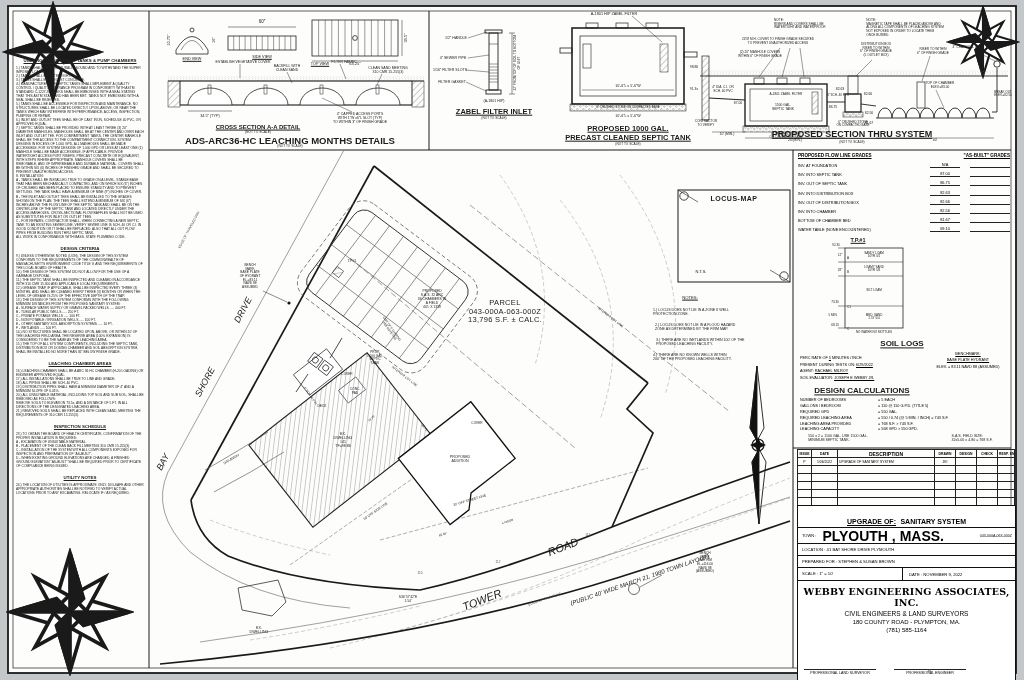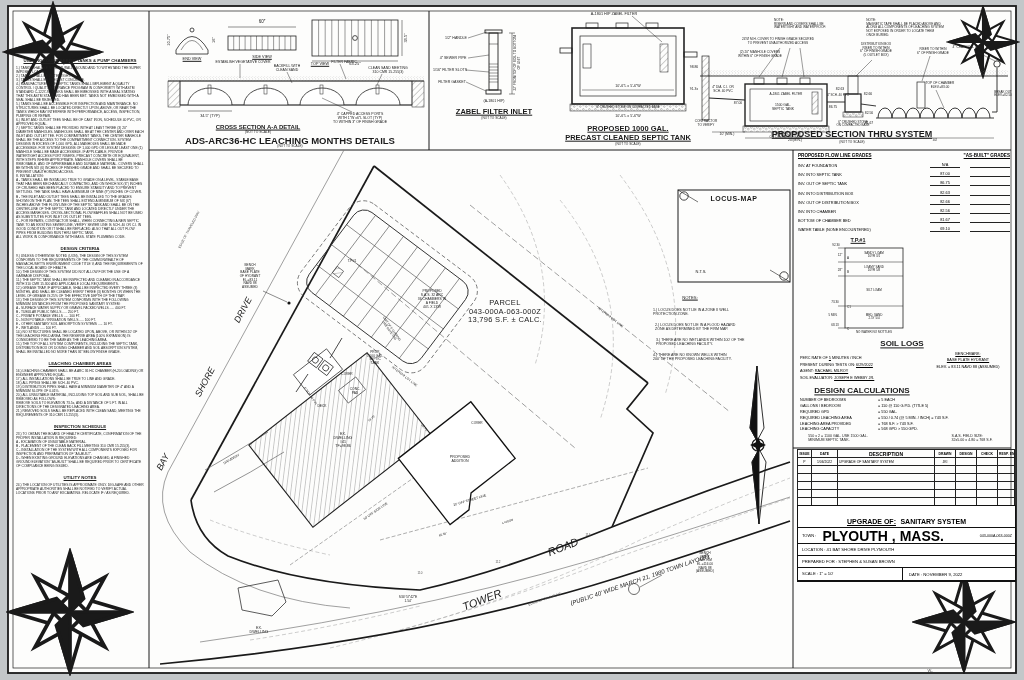--- a/index.html
+++ b/index.html
@@ -690,20 +690,28 @@
   </div>
   <div class="tb-row" style="height:11px;display:flex;align-items:center">
     <span style="font-size:4.2px;margin-left:4px">LOCATION : 41 BAT SHORE DRIVE PLYMOUTH</span>
   </div>
   <div class="tb-row" style="height:11px;display:flex;align-items:center">
     <span style="font-size:4.2px;margin-left:4px">PREPARED FOR :  STEPHEN &amp; SUSAN BROWN</span>
   </div>
   <div class="tb-row" style="height:12px;display:flex;align-items:center">
     <span style="font-size:4.2px;margin-left:4px;width:100px;border-right:0.9px solid #111;height:12px;line-height:12px">SCALE :  1″ = 10′</span>
     <span style="font-size:4.2px;margin-left:6px">DATE :  NOVEMBER 9, 2022</span>
+  </div>
+  <div style="height:95px;position:relative;text-align:center">
+    <div class="b" style="font-family:'DejaVu Serif',serif;font-size:9.5px;margin-top:5px;letter-spacing:0.2px">WEBBY ENGINEERING ASSOCIATES, INC.</div>
+    <div style="font-size:6.5px;margin-top:2px">CIVIL ENGINEERS &amp; LAND SURVEYORS</div>
+    <div style="font-size:6px;margin-top:2px">180 COUNTY ROAD - PLYMPTON, MA.</div>
+    <div style="font-size:6px;margin-top:2px">(781) 585-1164</div>
+    <div class="sig" style="left:6px">PROFESSIONAL LAND SURVEYOR</div>
+    <div class="sig" style="left:96px">PROFESSIONAL ENGINEER</div>
   </div>
 </div>
 <div class="l g" style="left:930px;top:671px;font-size:4px">W-</div>
 
 <div class="l b" style="left:734px;top:199px;font-size:7px;letter-spacing:0.5px">LOCUS-MAP</div>
 <div class="l" style="left:701px;top:272px;font-size:4px">N.T.S.</div>
 <div class="l u" style="left:690px;top:298px;font-size:4.2px">NOTES:</div>
 <div class="l" style="left:718px;top:312px;font-size:3.6px;text-align:left;width:130px">1.) LOCUS DOES NOT LIE IN A ZONE II WELL
 PROTECTION ZONE.</div>
 <div class="l" style="left:720px;top:327px;font-size:3.6px;text-align:left;width:130px">2.) LOCUS DOES NOT LIE IN A FLOOD HAZARD

